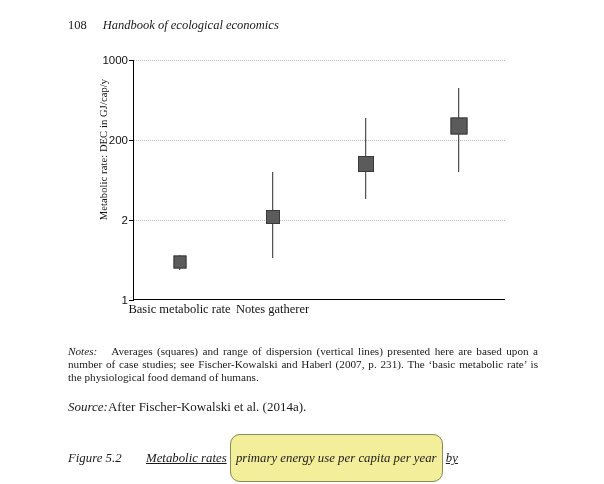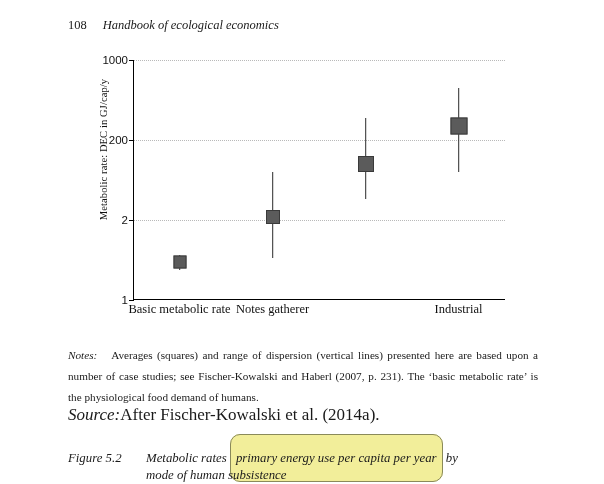--- a/index.html
+++ b/index.html
@@ -131,38 +131,37 @@
     color: #111;
   }
 
   
   .notes {
     position: absolute;
     left: 68px;
     top: 345px;
     width: 470px;
     font-size: 11.2px;
-    line-height: 21px;
+    line-height: 13px;
     text-align: justify;
   }
   .notes .lead {
     font-style: italic;
   }
   .notes .gap {
     display: inline-block;
     width: 14px;
   }
   .source {
     position: absolute;
     left: 68px;
     top: 400px;
     width: 470px;
-    font-size: 17px;
+    font-size: 13px;
     line-height: 14.2px;
-    margin-top: 8px;
   }
   .source .lead {
     font-style: italic;
   }
 
   
   .caption {
     position: absolute;
     left: 68px;
     top: 434px;
@@ -171,20 +170,21 @@
     line-height: 17px;
     font-style: italic;
   }
   .caption .num {
     display: inline-block;
     width: 78px;
     margin-top: 16px;
   }
   .caption .body {
     display: inline;
+    text-decoration: underline;
   }
   .caption .hl {
     background: #f2ee9a;
     border: 1px solid #8a8a5a;
     border-radius: 10px;
     padding: 16px 5px;
   }
   .caption .line2 {
     display: block;
     margin-left: 78px;
@@ -229,32 +229,30 @@
       <div class="range-line" style="top:58.3px; left:62.5%; height:80.5px;"></div>
       <div class="marker" style="left:62.5%; top:104.1px; width:14px; height:14px;"></div>
 
       <div class="range-line" style="left:87.5%; top:27.7px; height:83.9px;"></div>
       <div class="marker" style="left:87.5%; top:65.8px; width:15px; height:15px;"></div>
     </div>
 
     <div class="xlabels">
       <div class="xcat" style="left:12.5%;">Basic metabolic rate</div>
       <div class="xcat" style="left:37.5%;">Notes gatherer</div>
-      <div class="xcat" style="left:87.5%;">Industrial</div>
     </div>
   </div>
 
   <div class="notes">
     <span class="lead">Notes:</span><span class="gap"></span><span>Averages (squares) and range of dispersion (vertical lines) presented here are based upon a number of case studies; see Fischer-Kowalski and Haberl (2007, p. 231). The ‘basic metabolic rate’ is the physiological food demand of humans.</span>
   </div>
 
   <div class="source">
     <span class="lead">Source:</span><span class="gap"></span><span>After Fischer-Kowalski et al. (2014a).</span>
   </div>
 
   <div class="caption">
     <span class="num">Figure 5.2</span><span class="body">Metabolic rates</span>
     <span class="hl">primary energy use per capita per year</span>
     <span class="body">by</span>
-    <span class="line2">mode of human subsistence</span>
   </div>
 
 </div>
 
 </body></html>

